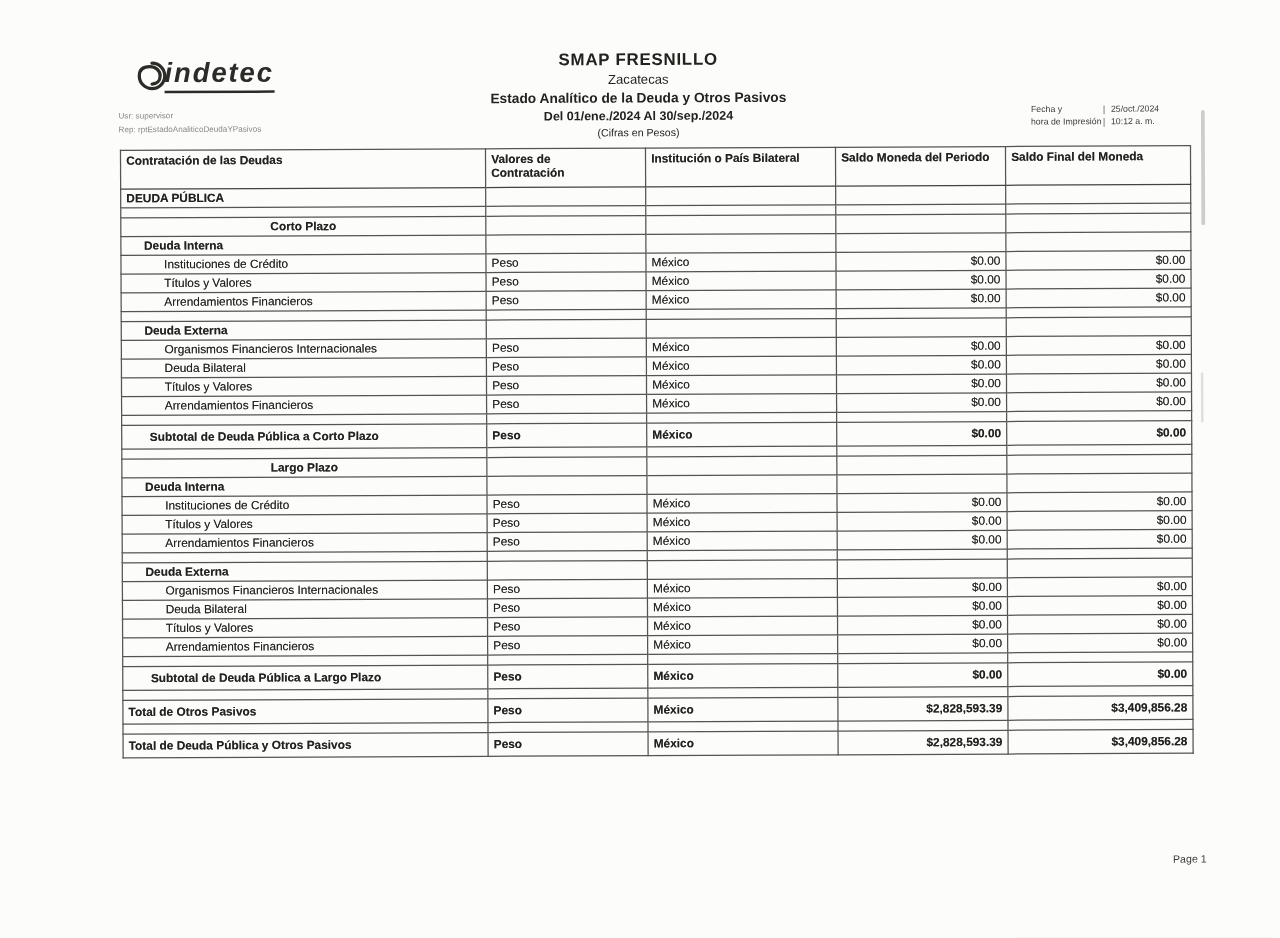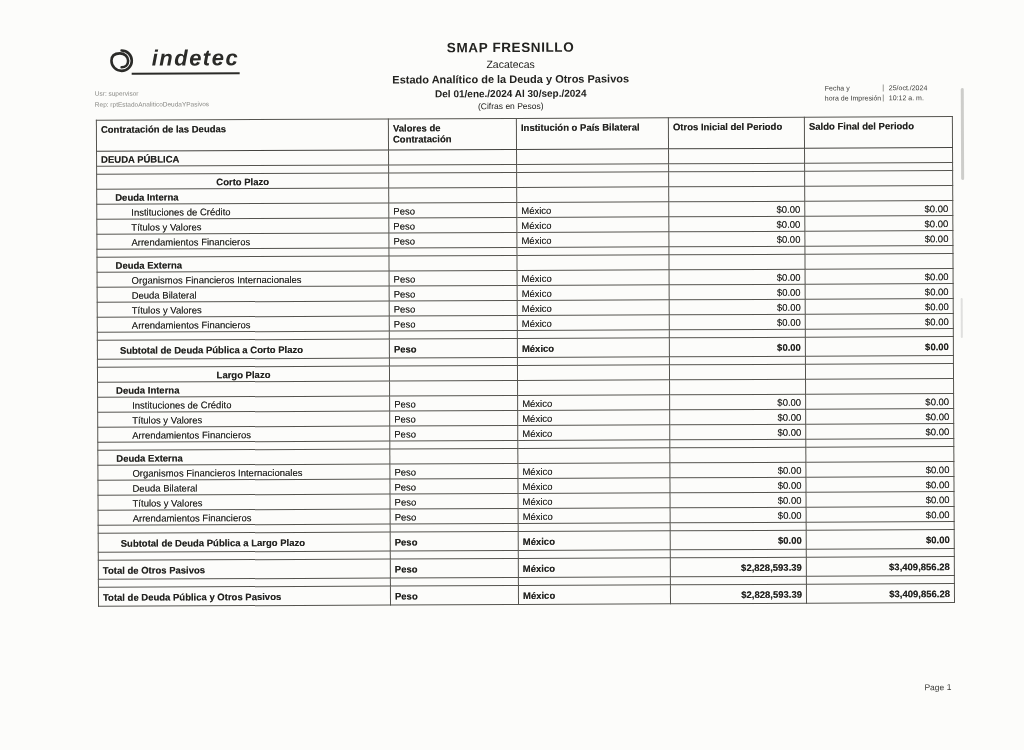--- a/index.html
+++ b/index.html
@@ -7,21 +7,21 @@
     position:relative; width:1024px; height:750px; margin:0 auto;
     background:var(--paper,#fcfcfa); overflow:hidden;
     font-family:"Liberation Sans", sans-serif; color:var(--ink,#22221f);
   }
   .tilt { position:absolute; inset:0; transform:rotate(-0.25deg); }
 
   
   .logo { position:absolute; left:110px; top:44px; display:flex; align-items:center; }
   .logo svg { margin-right:-3px; }
   .logo-text { font-weight:bold; font-style:italic; font-size:22px; letter-spacing:1.5px; color:#2b2b28;
-               border-bottom:2px solid #2b2b28; padding-bottom:1px;padding-left:20px; }
+               border-bottom:2px solid #2b2b28; padding-bottom:1px; }
 
   
   .meta-left { position:absolute; left:96px; top:86px; font-size:6.5px; color:#8a8a86; line-height:1.7; }
 
   
   .title-block { position:absolute; left:0; right:0; top:40px; text-align:center; line-height:1.25; }
   .t-main   { font-weight:bold; font-size:13.5px; letter-spacing:.6px; }
   .t-state  { font-size:10.5px; margin-top:1px; }
   .t-report { font-weight:bold; font-size:11px; margin-top:2px; }
   .t-period { font-weight:bold; font-size:10px; margin-top:1px; }
@@ -54,21 +54,21 @@
   tr.row-subtotal td { font-weight:bold; padding-top:4px; padding-bottom:3px; }
   tr.row-subtotal td.col-0 { padding-left:22px; }
   tr.row-total   td { font-weight:bold; padding-top:4px; padding-bottom:3px; }
   tr.row-spacer  td { height:7px; padding:0; }
 
   
   .artifact { position:absolute; background:rgba(95,95,92,.3); border-radius:2px; }
   .a1 { right:59px; top:90px;  width:3px; height:92px; }
   .a2 { right:61px; top:300px; width:2px; height:40px; background:rgba(95,95,92,.18); }
 
-  .page-num { position:absolute; right:74px; bottom:56px; font-size:8.5px; color:#3b3b38; }
+  .page-num { position:absolute; right:60px; bottom:56px; font-size:8.5px; color:#3b3b38; }
 </style>
 </head>
 <body>
 
 <div class="paper">
   <div class="tilt">
 
     <div class="logo">
       <svg class="swirl" width="26" height="26" viewBox="0 0 24 24">
         <path d="M12 2.6c5.2 0 9.4 4.2 9.4 9.4s-4.2 9.4-9.4 9.4S2.6 17.2 2.6 12 6 5.2 10.4 5.2s7.6 3 7.6 6.8-2.6 6-6 6" fill="none" stroke="#2b2b28" stroke-width="2.4" stroke-linecap="round"></path>
@@ -106,22 +106,22 @@
           <col style="width:128px">
           <col style="width:152px">
           <col style="width:136px">
           <col style="width:148px">
       </colgroup>
       <thead>
         <tr>
           <th><span>Contratación de las Deudas</span></th>
           <th><span class="narrow">Valores de Contratación</span></th>
           <th><span>Institución o País Bilateral</span></th>
-          <th><span>Otros Inicial del Periodo</span></th>
-          <th><span>Saldo Final del Periodo</span></th>
+          <th><span>Saldo Moneda del Periodo</span></th>
+          <th><span>Saldo Final del Moneda</span></th>
         </tr>
       </thead>
       <tbody>
           <tr class="row-section">
             <td class="col-0">DEUDA PÚBLICA</td>
             <td class="col-1"></td>
             <td class="col-2"></td>
             <td class="col-3"></td>
             <td class="col-4"></td>
           </tr>

